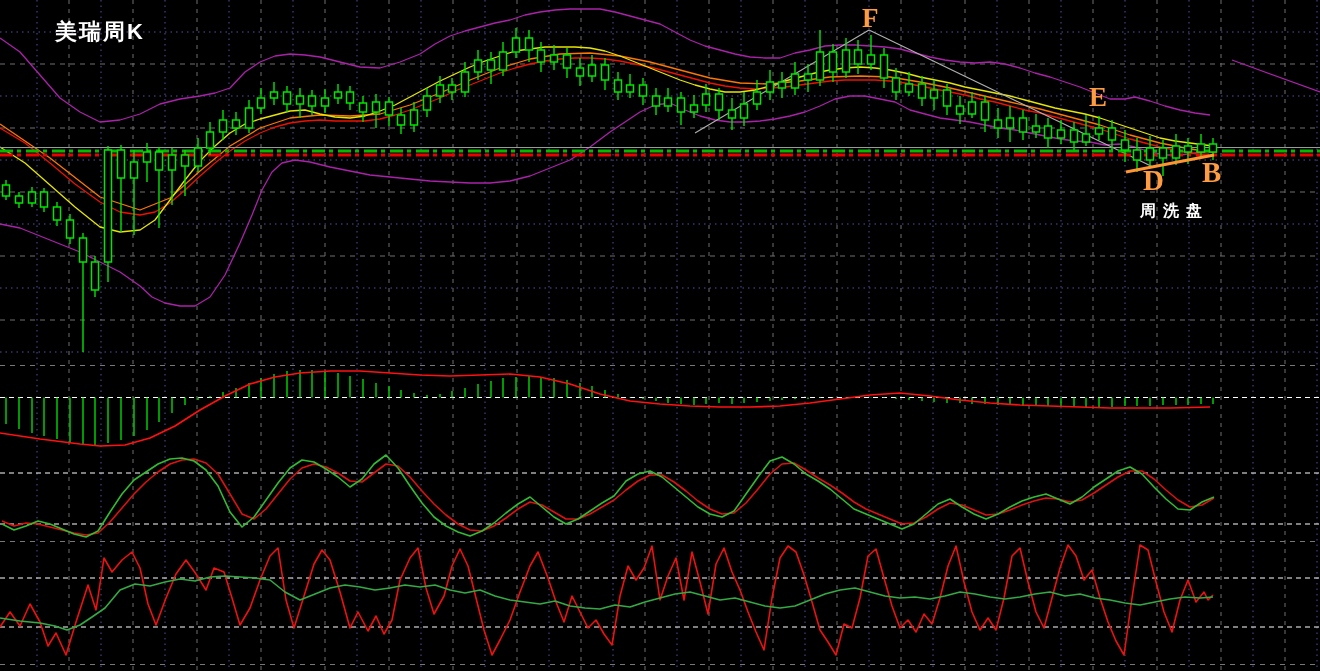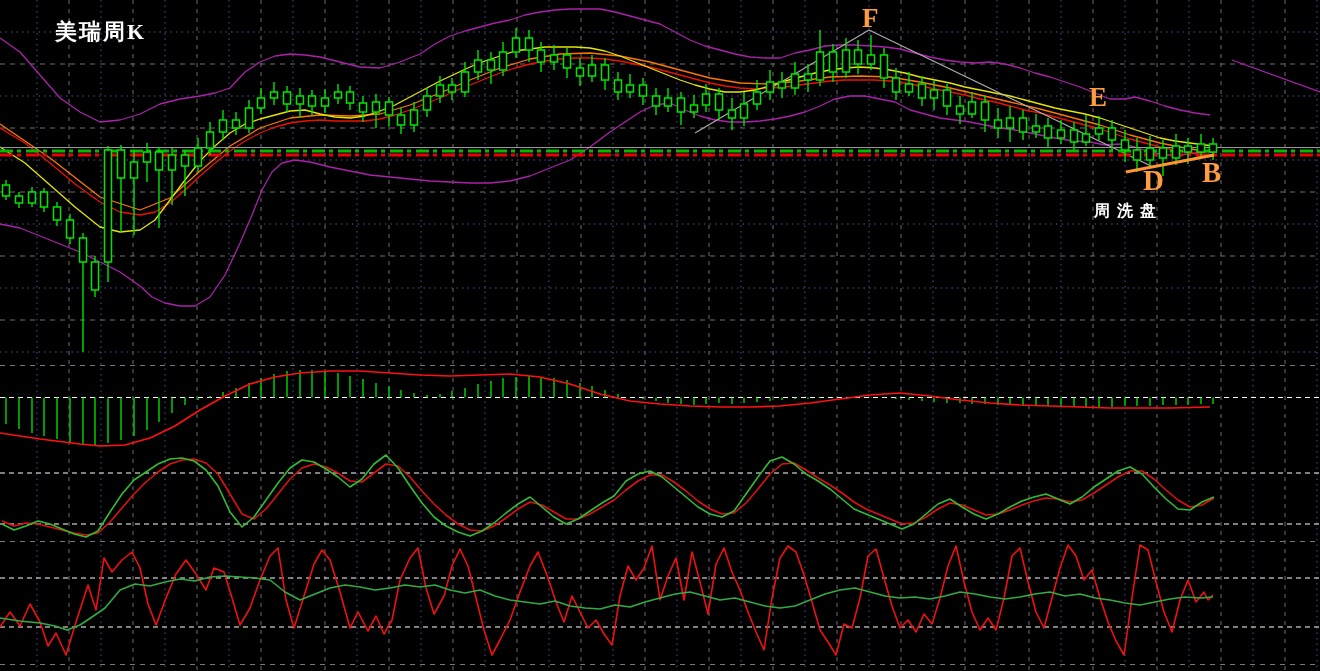--- a/index.html
+++ b/index.html
@@ -1,28 +1,28 @@
 <!DOCTYPE html>
 <html><head>
 <meta charset="utf-8">
 <style>
   html,body{margin:0;padding:0;background:#000;}
   #app{position:relative;width:1320px;height:671px;background:#000;overflow:hidden;
        font-family:"Liberation Sans",sans-serif;}
   #chart{position:absolute;left:0;top:0;}
   .lbl{position:absolute;pointer-events:none;white-space:nowrap;}
   .title{left:55px;top:17px;color:#ffffff;font-size:22px;font-weight:bold;
-         font-family:Liberation Serif, serif;letter-spacing:2px;}
+         font-family:Liberation Sans, sans-serif;letter-spacing:2px;}
   .ann{color:#ff9c42;font-family:"Liberation Serif","DejaVu Serif",serif;
        font-weight:bold;font-size:27px;}
   .ann-f{left:862px;top:3px;}
   .ann-e{left:1089px;top:82px;}
   .ann-d{left:1143px;top:164px;font-size:29px;}
   .ann-b{left:1202px;top:156px;font-size:29px;}
-  .wash{left:1094px;top:201px;color:#ffffff;font-size:16px;font-weight:bold;
+  .wash{left:1140px;top:201px;color:#ffffff;font-size:16px;font-weight:bold;
         font-family:"DejaVu Sans",sans-serif;letter-spacing:7px;}
 </style>
 </head>
 <body>
 
 <div id="app">
   <svg id="chart" width="1320" height="671">
       <rect x="0" y="0" width="1320" height="671" fill="#000000"></rect>
       <line x1="37" y1="0" x2="37" y2="671" stroke="#5050a0" stroke-width="1" stroke-dasharray="1.5 4"></line>
       <line x1="69" y1="0" x2="69" y2="671" stroke="#6f6f6f" stroke-width="1" stroke-dasharray="4 5"></line>

